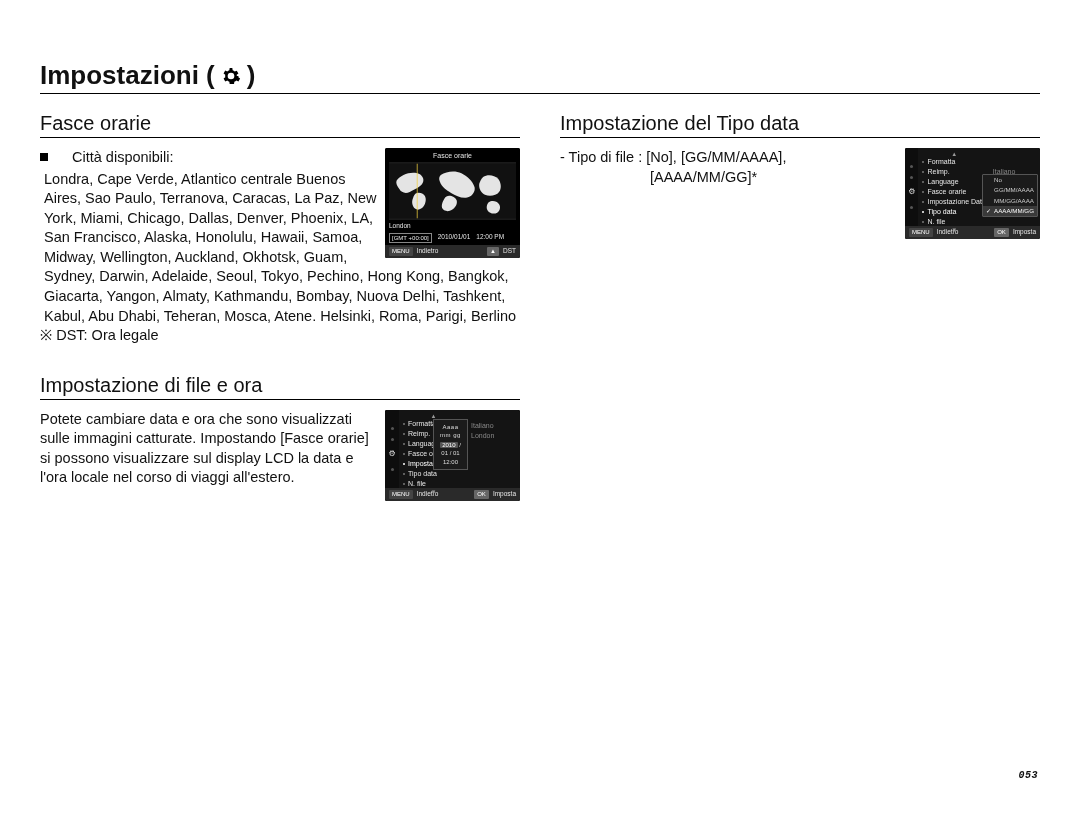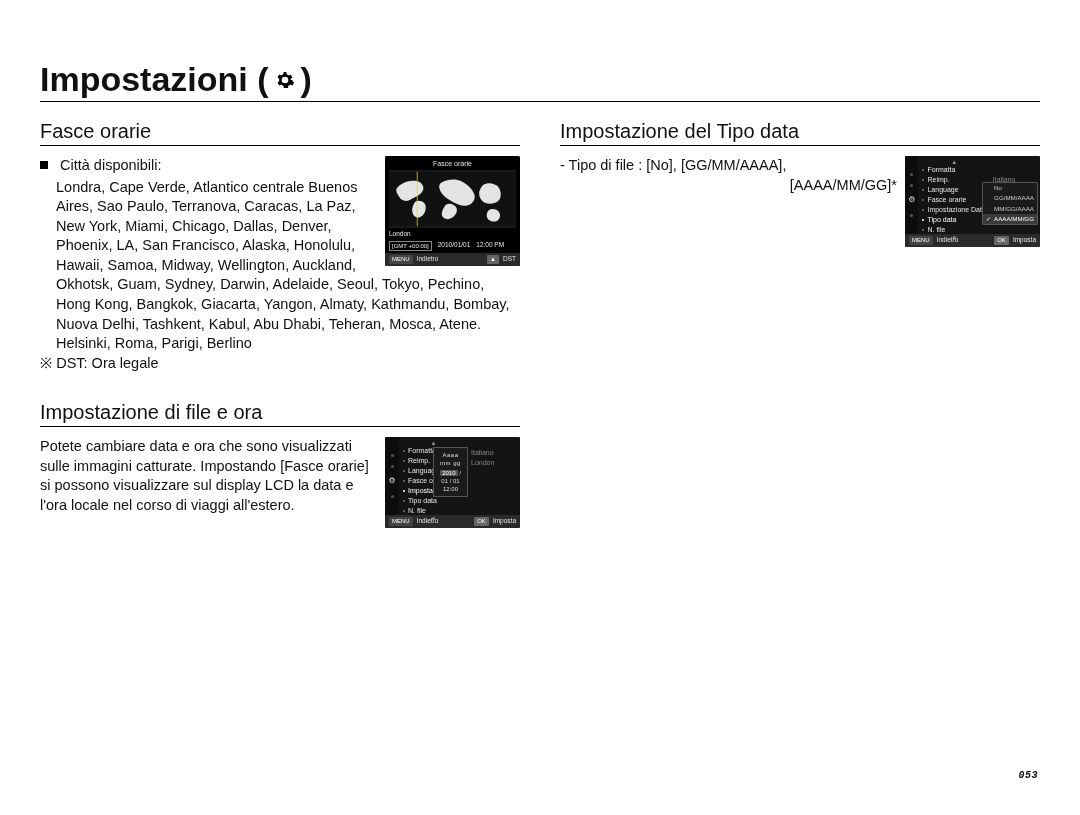--- a/index.html
+++ b/index.html
@@ -18,21 +18,21 @@
   }
   .title-row {
     display: flex;
     align-items: center;
     gap: 6px;
     border-bottom: 1.5px solid #000;
     padding-bottom: 2px;
     margin-bottom: 14px;
   }
   .title-text {
-    font-size: 34px;
+    font-size: 26px;
     font-weight: 700;
   }
   .gear-icon {
     display: inline-flex;
     align-items: center;
   }
   .columns {
     display: flex;
     gap: 40px;
   }
@@ -46,32 +46,32 @@
     padding-bottom: 2px;
     margin: 4px 0 10px 0;
   }
   .body {
     font-size: 14.5px;
     line-height: 1.35;
   }
   .bullet-row {
     display: flex;
     align-items: flex-start;
-    gap: 12px;
+    gap: 24px;
     margin-bottom: 2px;
   }
   .sq {
     width: 8px;
     height: 8px;
     background: #000;
     margin-top: 5px;
     flex-shrink: 0;
   }
   .cities {
-    margin-left: 16px;
+    margin-left: 4px;
   }
   .note {
   }
   .float-shot {
     float: right;
     margin-left: 8px;
     margin-bottom: 4px;
   }
 
   
@@ -445,19 +445,19 @@
           <div class="cam-footer">
             <span class="chip dark">MENU</span>
             <span>Indietro</span>
             <span class="sp"></span>
             <span class="chip">OK</span>
             <span>Imposta</span>
           </div>
         </div>
 
         <div>- Tipo di file : [No], [GG/MM/AAAA],</div>
-        <div style="padding-left:90px;text-align:right;">[AAAA/MM/GG]*</div>
+        <div style="padding-left:90px;">[AAAA/MM/GG]*</div>
       </div>
     </div>
   </div>
 
   <div class="pagenum">053</div>
 </div>
 
 </body></html>

